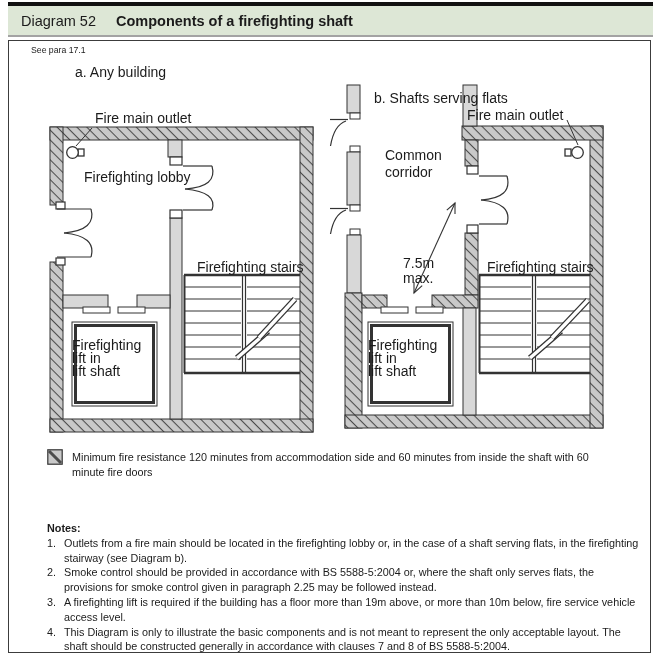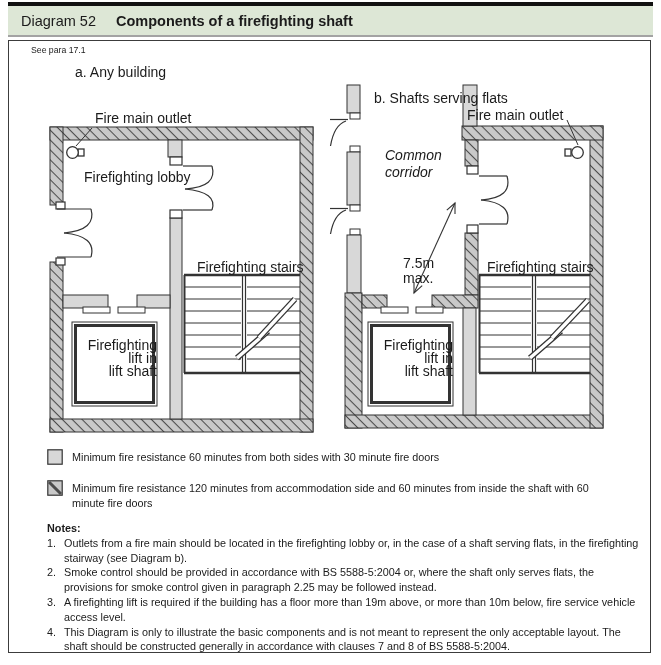--- a/index.html
+++ b/index.html
@@ -10,21 +10,21 @@
   .hdr-topbar{position:absolute;left:8px;top:2px;width:645px;height:4px;background:#111;}
   .hdr{position:absolute;left:8px;top:6px;width:645px;height:31px;background:#dde7d6;
        border-bottom:2px solid #a3a3a3;display:flex;align-items:center;box-sizing:border-box;padding-left:13px;
        font-size:14.5px;}
   .hdr .t-label{font-weight:400;}
   .hdr .t-title{font-weight:700;margin-left:20px;}
   .content-box{position:absolute;left:8px;top:40px;width:643px;height:613px;
        border:1.5px solid #3c3c3c;box-sizing:border-box;background:#fff;}
   .seepara{position:absolute;left:31px;top:45px;font-size:8.7px;}
   .lbl{position:absolute;font-size:14px;line-height:13px;white-space:pre-line;z-index:3;}
-  .lbl-center{text-align:right;}
+  .lbl-center{text-align:left;}
   svg.plans{position:absolute;left:0;top:0;z-index:2;}
   .legend{position:absolute;left:47px;top:450px;width:575px;z-index:3;}
   .legend-row{display:flex;align-items:flex-start;margin-bottom:15px;}
   .legend-swatch{width:16px;height:16px;flex:0 0 16px;margin-right:9px;position:relative;top:-1px;}
   .legend-text{font-size:10.8px;line-height:14.6px;max-width:548px;}
   .notes{position:absolute;left:47px;top:521px;width:593px;z-index:3;font-size:10.8px;line-height:14.8px;}
   .notes-heading{font-weight:700;}
   .note-item{display:flex;}
   .note-num{flex:0 0 17px;}
   .note-text{flex:1;}
@@ -47,21 +47,21 @@
   <div class="lbl" style="left:374px;top:66px;margin-top:26px;">b. Shafts serving flats</div>
 
   <div class="lbl" style="left:95px;top:112px;">Fire main outlet</div>
   <div class="lbl" style="left:84px;top:171px;">Firefighting lobby</div>
   <div class="lbl" style="left:197px;top:261px;">Firefighting stairs</div>
   <div class="lbl lbl-center" style="left:72px;top:339px;width:85px;">Firefighting
 lift in
 lift shaft</div>
 
   <div class="lbl" style="left:467px;top:109px;">Fire main outlet</div>
-  <div class="lbl" style="left:385px;top:147px;line-height:17px;font-style:italic;">Common
+  <div class="lbl" style="left:385px;top:147px;line-height:17px;">Common
 corridor</div>
   <div class="lbl" style="left:403px;top:216px;line-height:15px;margin-top:40px;">7.5m
 max.</div>
   <div class="lbl" style="left:487px;top:261px;">Firefighting stairs</div>
   <div class="lbl lbl-center" style="left:368px;top:339px;width:85px;">Firefighting
 lift in
 lift shaft</div>
 
   <svg class="plans" width="661" height="665" viewBox="0 0 661 665">
     <defs>
@@ -227,26 +227,20 @@
           <line x1="552" y1="338" x2="588" y2="300" stroke-width="6"></line>
           <line x1="552" y1="338" x2="588" y2="300" stroke="#fff" stroke-width="3.4"></line>
         </g>
       </g>
     </g>
   </svg>
 
   <div class="legend">
     <div class="legend-row">
       <svg class="legend-swatch" viewBox="0 0 16 16">
-        <rect x="0.8" y="0.8" width="14.4" height="14.4" fill="#d8d8d8" stroke="#333" stroke-width="1.2"></rect>
-      </svg>
-      <div class="legend-text">Minimum fire resistance 60 minutes from both sides with 30 minute fire doors</div>
-    </div>
-    <div class="legend-row">
-      <svg class="legend-swatch" viewBox="0 0 16 16">
         <rect x="0.8" y="0.8" width="14.4" height="14.4" fill="#c9c9c9" stroke="#333" stroke-width="1.2"></rect>
         <line x1="2" y1="2" x2="14" y2="14" stroke="#4c4c4c" stroke-width="3"></line>
       </svg>
       <div class="legend-text">Minimum fire resistance 120 minutes from accommodation side and 60 minutes from inside the shaft with 60 minute fire doors</div>
     </div>
   </div>
 
   <div class="notes">
     <div class="notes-heading">Notes:</div>
     <div class="note-item">

